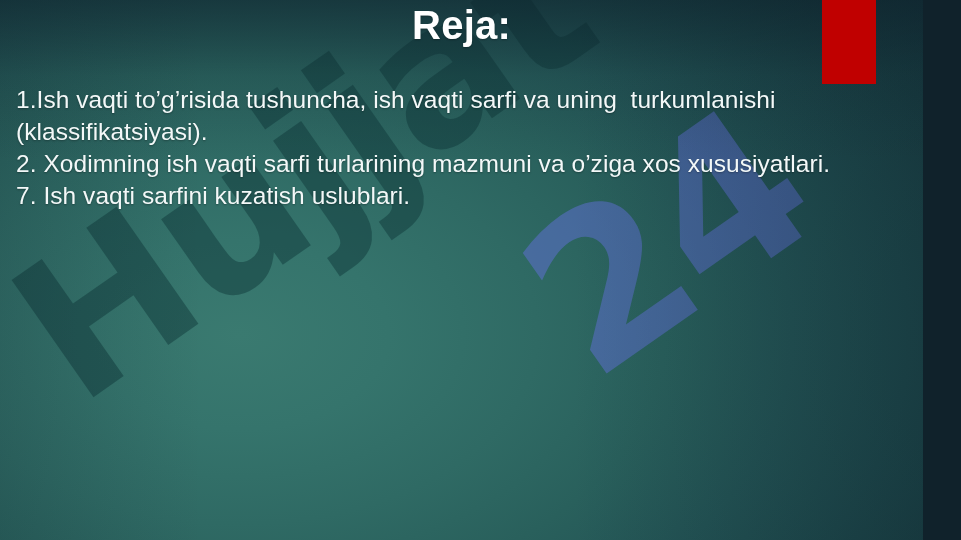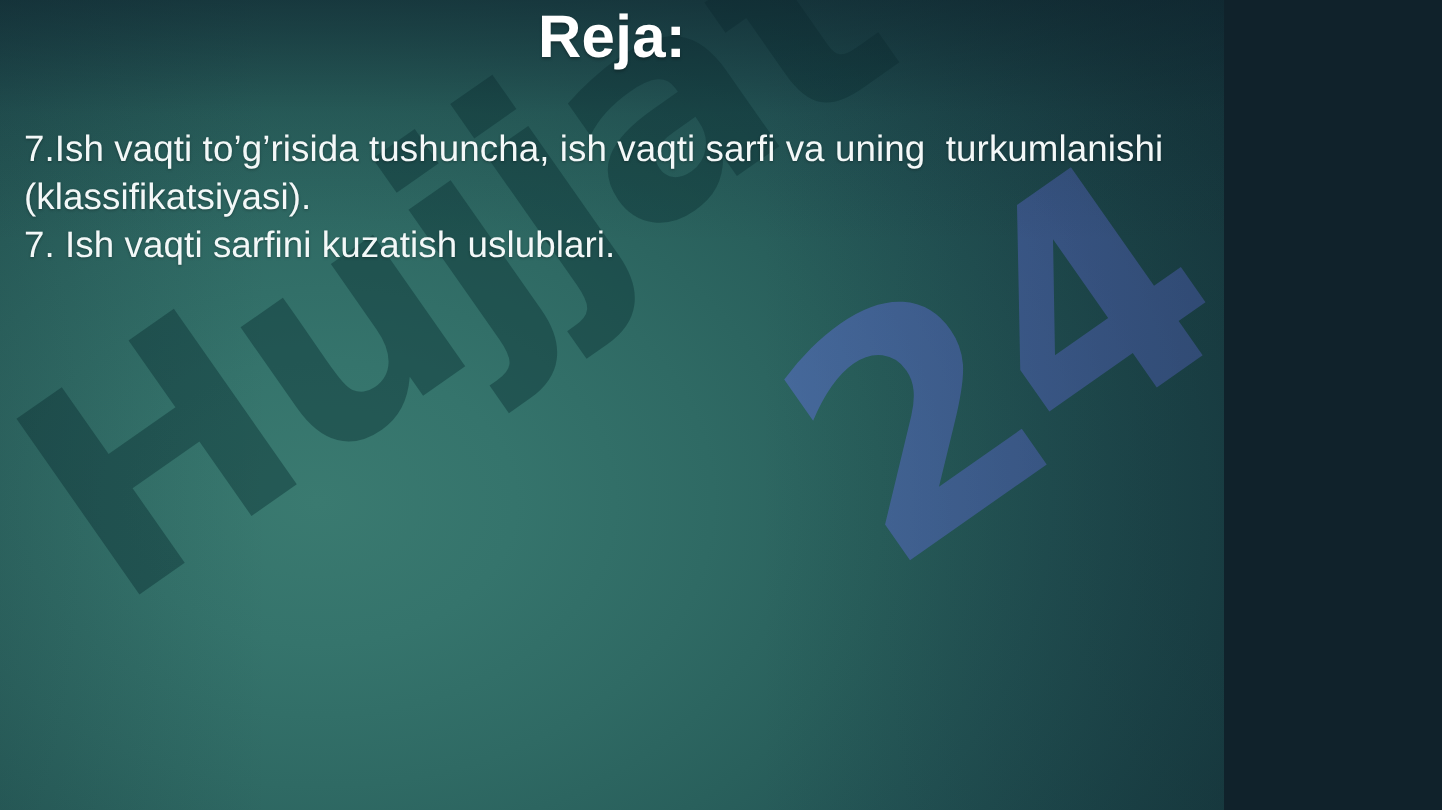--- a/index.html
+++ b/index.html
@@ -2,21 +2,21 @@
 <html><head>
 <meta charset="utf-8">
 <style>
   html, body {
     margin: 0;
     padding: 0;
     background: #10222b;
   }
   .slide {
     position: relative;
-    width: 816px;
+    width: 923px;
     height: 540px;
     overflow: hidden;
     font-family: "Liberation Sans", sans-serif;
     
     background:
       radial-gradient(115% 125% at 26% 62%,
         #3a7a70 0%,
         #35746c 14%,
         #2f6a64 28%,
         #29605c 40%,
@@ -123,17 +123,18 @@
     <div class="wm-24">24</div>
   </div>
 
   <div class="vignette"></div>
 
   <div class="accent-bar"></div>
 
   <div class="title">Reja:</div>
 
   <div class="body-block">
-    <div class="body-line">7.Ish vaqti to’g’risida tushuncha, ish vaqti sarfi va uning  turkumlanishi (klassifikatsiyasi).</div>
+    <div class="body-line">1.Ish vaqti to’g’risida tushuncha, ish vaqti sarfi va uning  turkumlanishi (klassifikatsiyasi).</div>
+    <div class="body-line">2. Xodimning ish vaqti sarfi turlarining mazmuni va o’ziga xos xususiyatlari.</div>
     <div class="body-line">7. Ish vaqti sarfini kuzatish uslublari.</div>
   </div>
 
 </div>
 
 </body></html>

